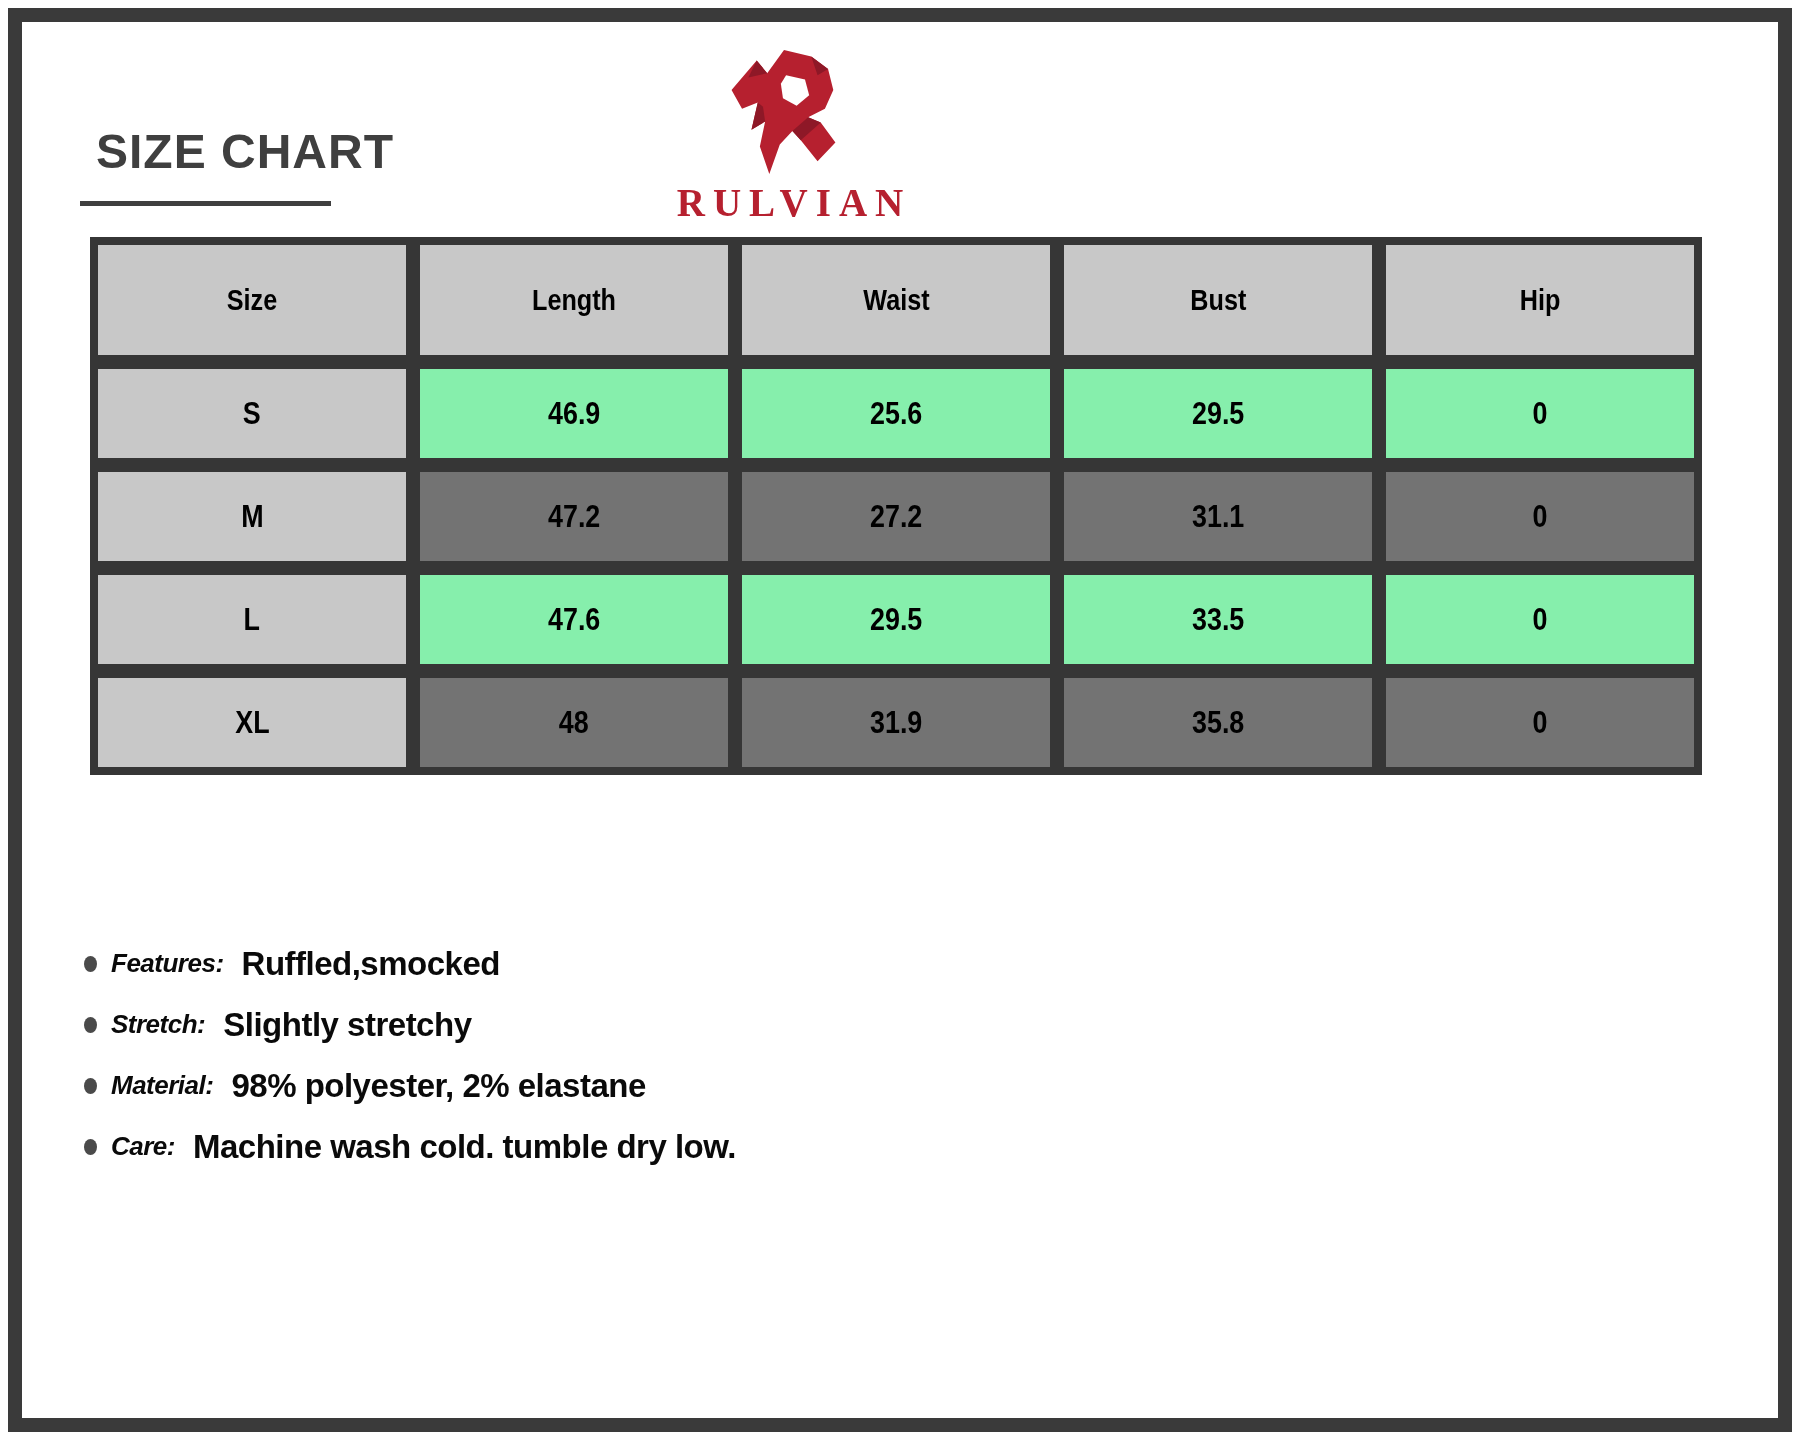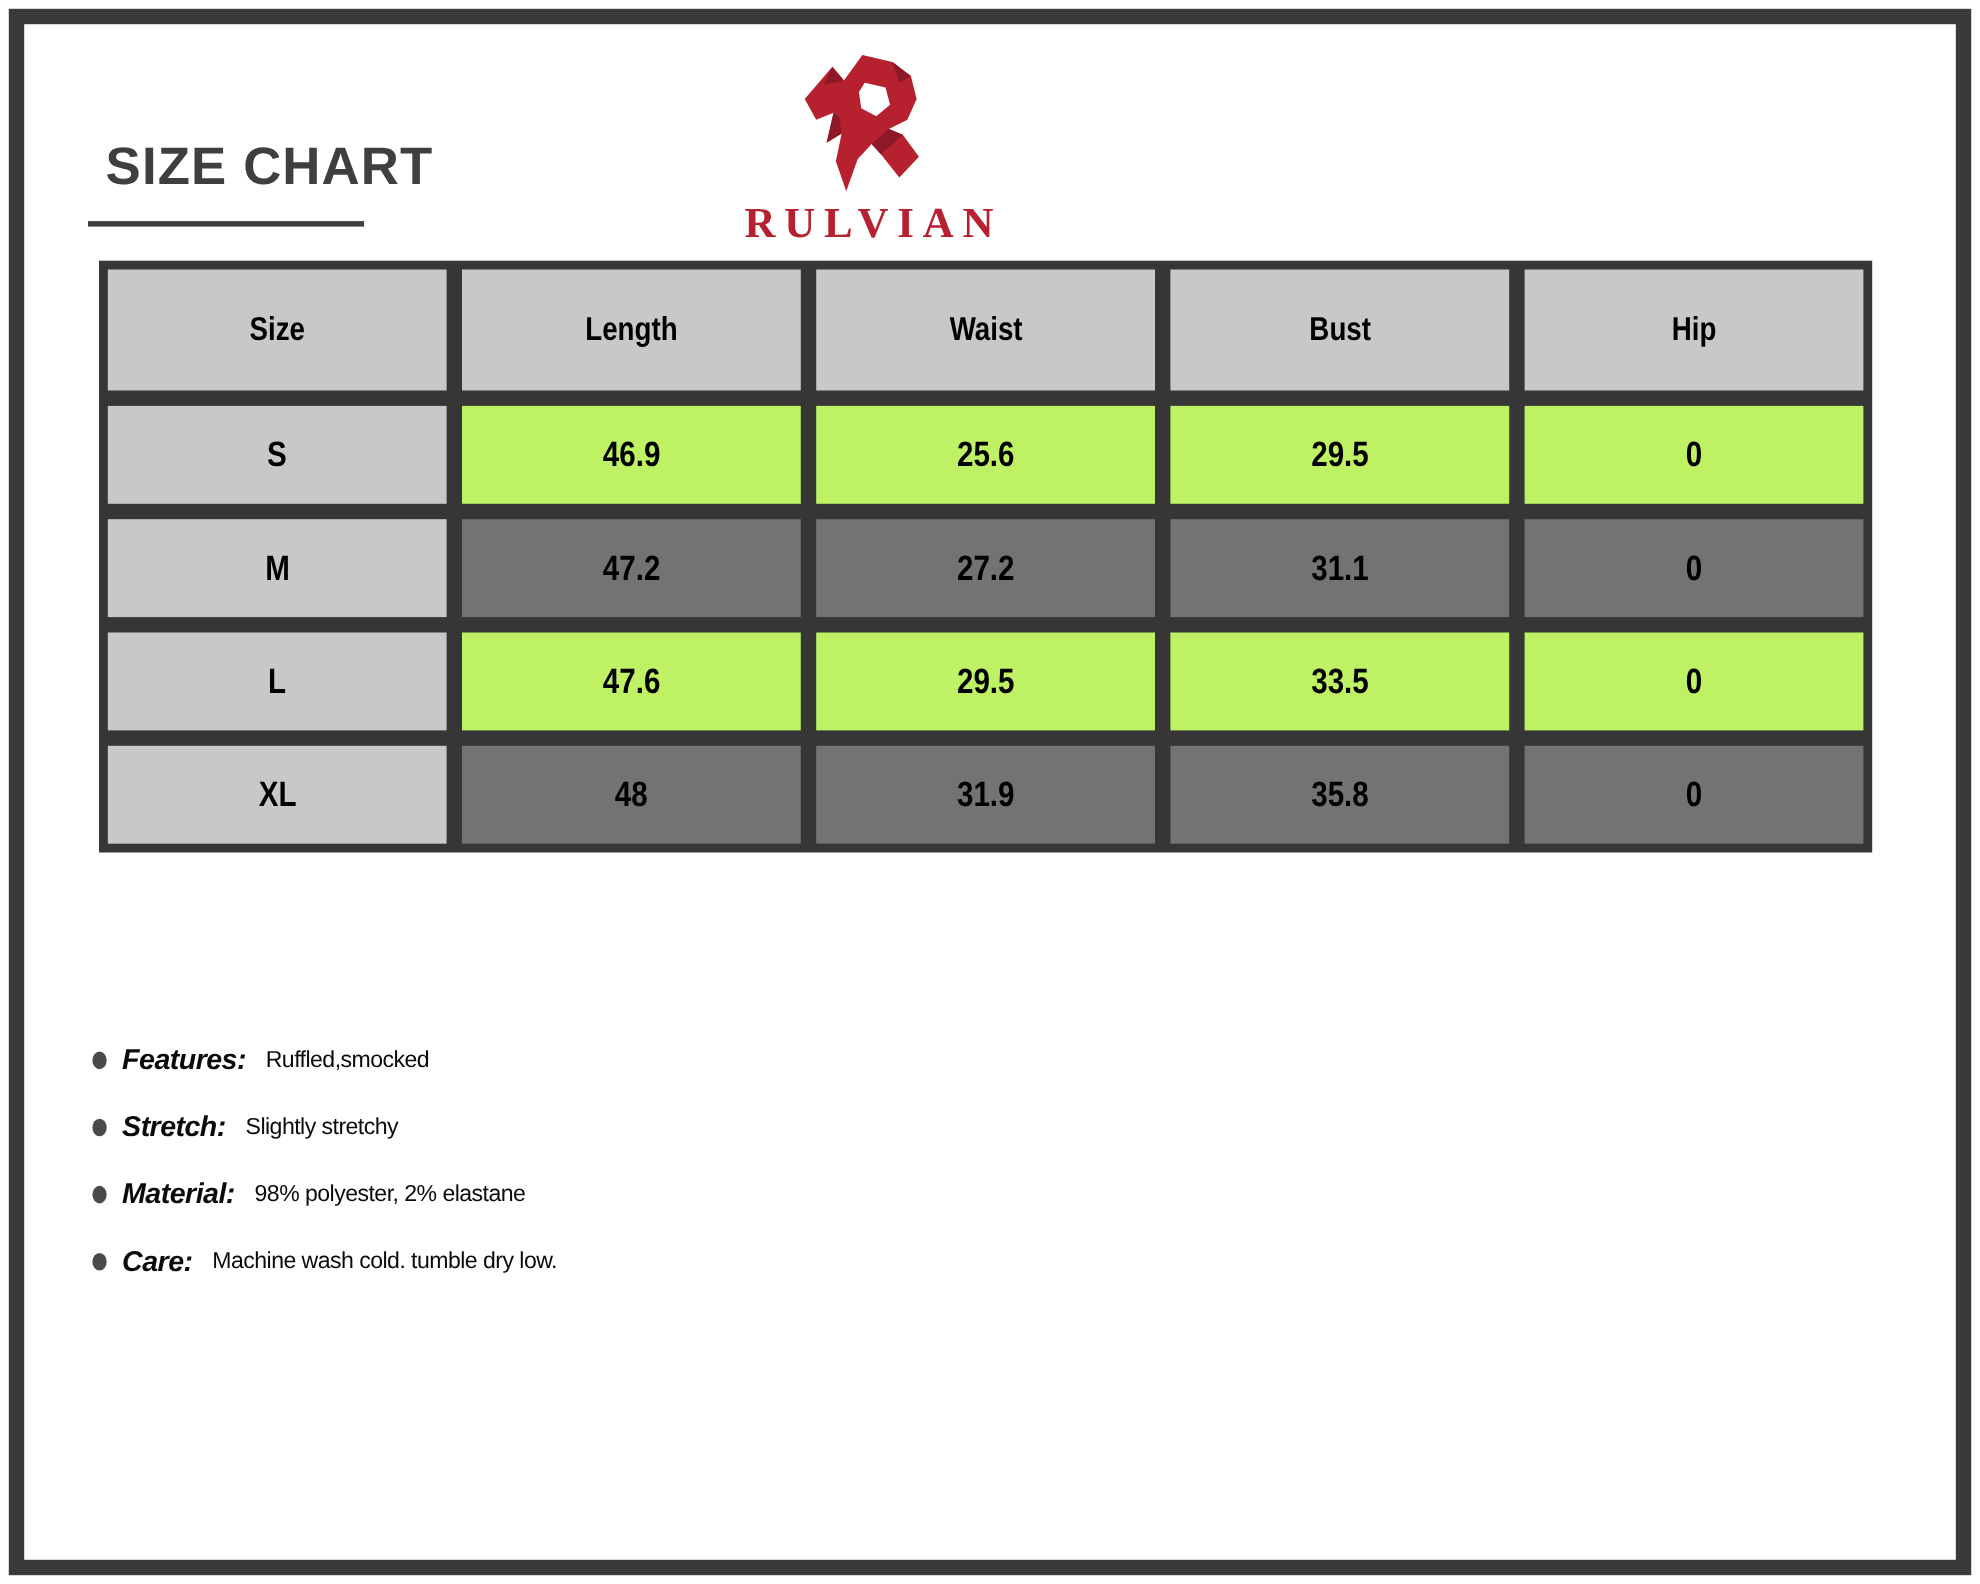--- a/index.html
+++ b/index.html
@@ -34,36 +34,36 @@
     grid-template-columns:repeat(5,1fr);
     grid-template-rows:110px 89px 89px 89px 89px;
     gap:14px;
   }
   .cell{
     display:flex;align-items:center;justify-content:center;
     font-weight:700;color:#000;text-align:center;
   }
   .cell.head{background:#c8c8c8;font-size:30px;}
   .cell.szcol{background:#c8c8c8;font-size:32px;}
-  .cell.data{background:#bef264;font-size:32px;}
+  .cell.data{background:#86efac;font-size:32px;}
   .cell.alt{background:#737373;}
   .cond{display:inline-block;transform:scaleX(0.84);white-space:nowrap;}
   
   .details{position:absolute;left:84px;top:933px;}
   .detail-item{height:61px;display:flex;align-items:center;}
   .dot{
     width:13px;height:16px;border-radius:50%;background:#4a4a4a;
     margin-right:14px;flex:0 0 auto;
   }
   .dlabel{
     font-size:26px;font-weight:700;color:#0a0a0a;letter-spacing:-0.5px;
     margin-right:18px;white-space:nowrap;font-style:italic;
   }
   .dvalue{
-    font-size:21px;font-weight:400;color:#0a0a0a;letter-spacing:-0.5px;
+    font-size:33px;font-weight:700;color:#0a0a0a;letter-spacing:-0.5px;
     white-space:nowrap;
   }
 </style>
 </head>
 <body>
 
 <div class="frame"></div>
 
 <div class="page-title">SIZE CHART</div>
 <div class="title-underline"></div>

